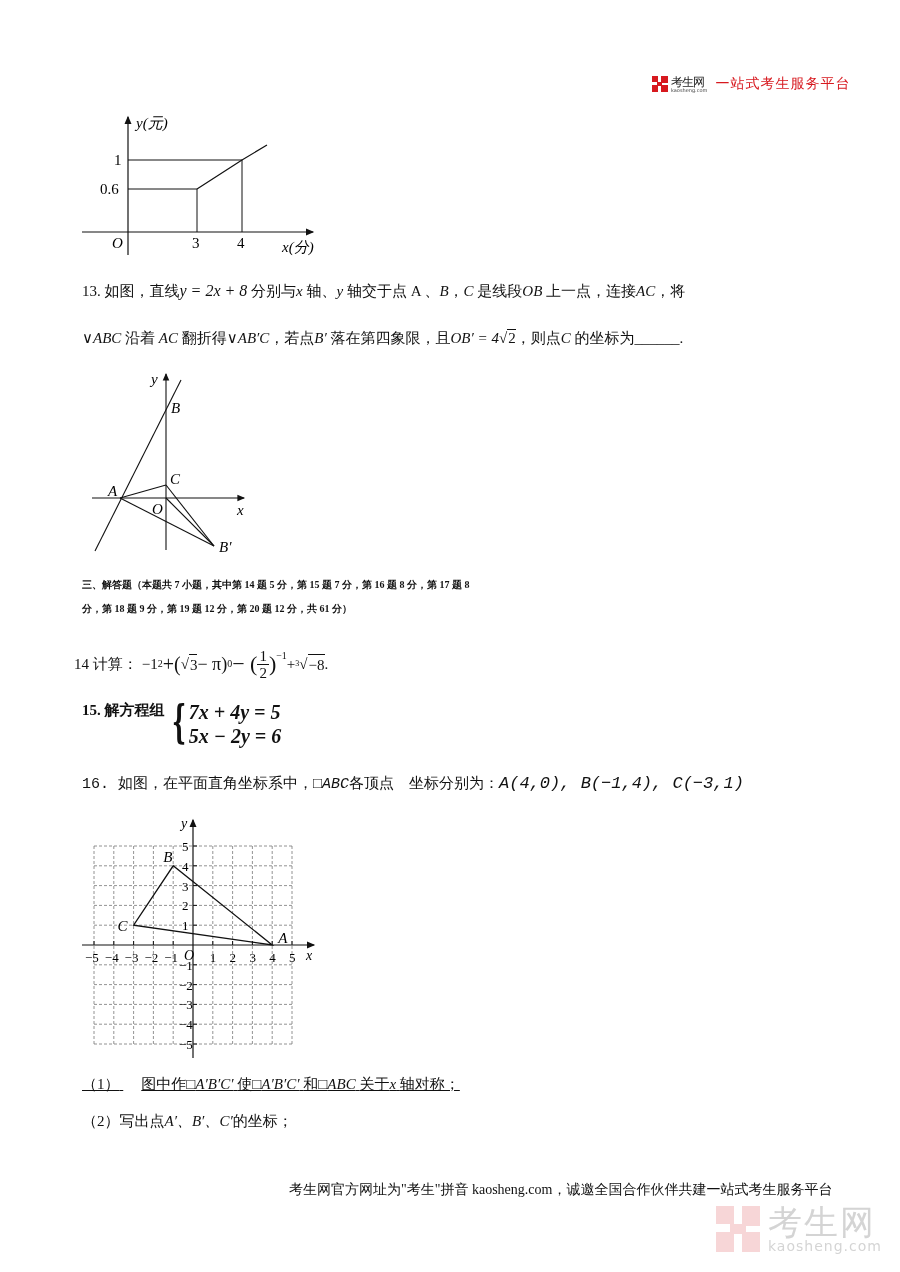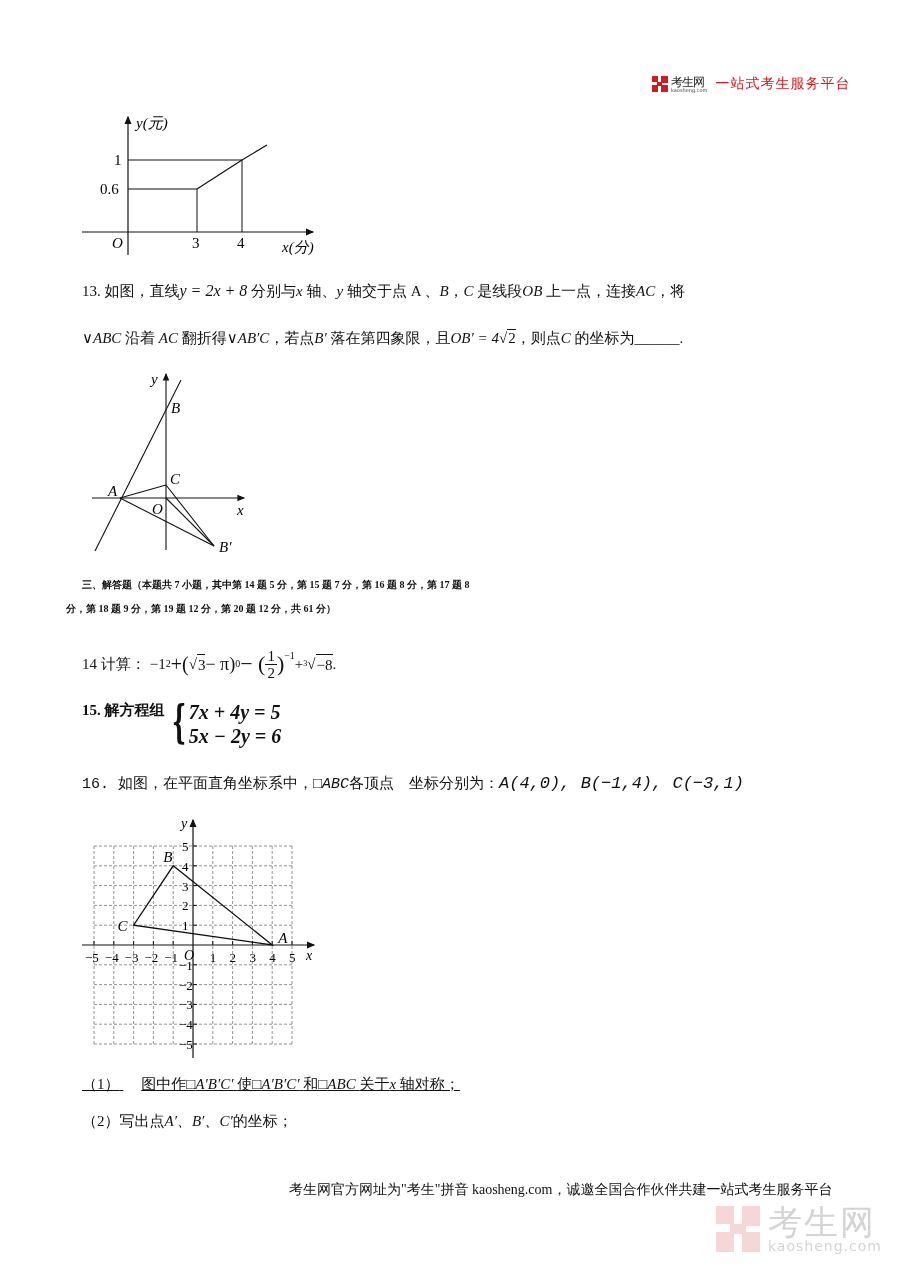--- a/index.html
+++ b/index.html
@@ -103,23 +103,23 @@
   <text x="151" y="384" font-size="15" font-style="italic">y</text>
   <text x="171" y="413" font-size="15" font-style="italic">B</text>
   <text x="170" y="484" font-size="15" font-style="italic">C</text>
   <text x="108" y="496" font-size="15" font-style="italic">A</text>
   <text x="152" y="514" font-size="15" font-style="italic">O</text>
   <text x="237" y="515" font-size="15" font-style="italic">x</text>
   <text x="219" y="552" font-size="15" font-style="italic">B′</text>
 </svg>
 
 <div class="abs txt bold" style="left:82px;top:575px;">三、解答题（本题共 7 小题，其中第 14 题 5 分，第 15 题 7 分，第 16 题 8 分，第 17 题 8</div>
-<div class="abs txt bold" style="left:66px;top:599px;text-align:right;">分，第 18 题 9 分，第 19 题 12 分，第 20 题 12 分，共 61 分）</div>
-
-<div class="abs txt" style="left:82px;top:646px;display:flex;align-items:center;height:36px;">
+<div class="abs txt bold" style="left:82px;top:599px;text-align:right;">分，第 18 题 9 分，第 19 题 12 分，第 20 题 12 分，共 61 分）</div>
+
+<div class="abs txt" style="left:74px;top:646px;display:flex;align-items:center;height:36px;">
   <span>14  计算：</span>
   <span style="margin-left:4px;">−1</span>
     <sup style="font-size:10px;">2</sup>
   <span style="font-size:20px;">+(</span>
     <span>√</span>
     <span class="sqrt">3</span>
     <span style="font-size:18px;"> − π)</span>
     <sup style="font-size:10px;">0</sup>
   <span style="font-size:22px;"> − (</span>
   <span class="frac">

